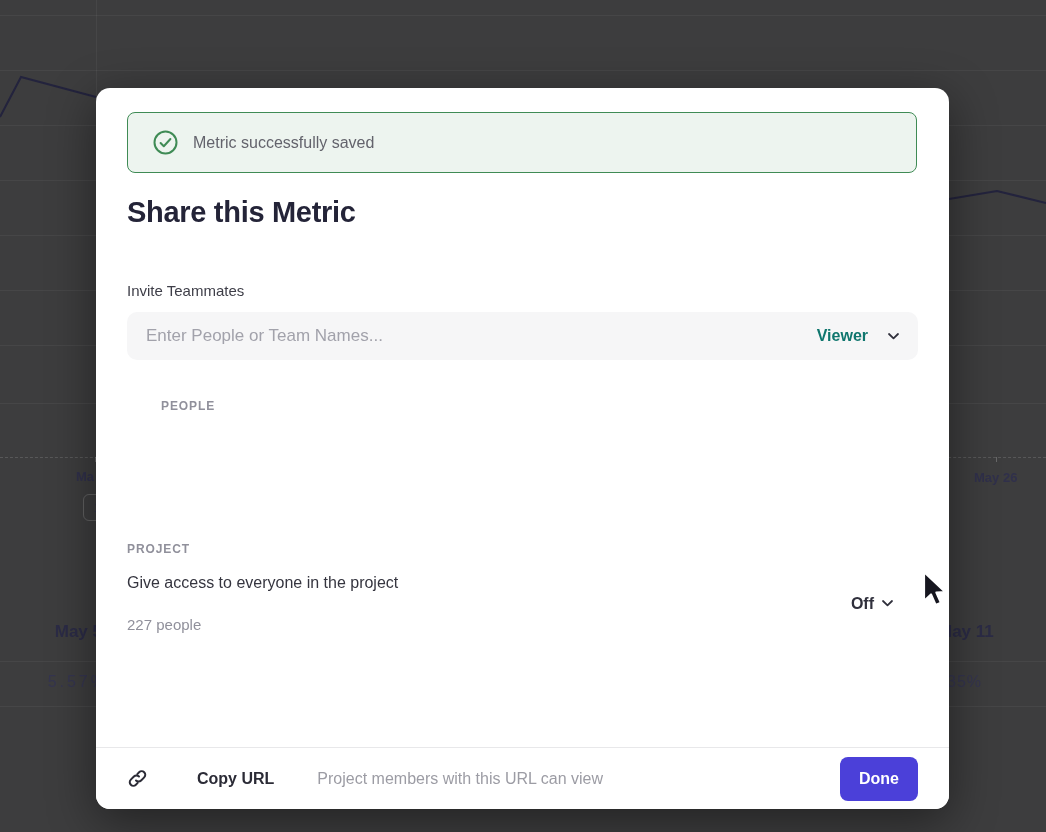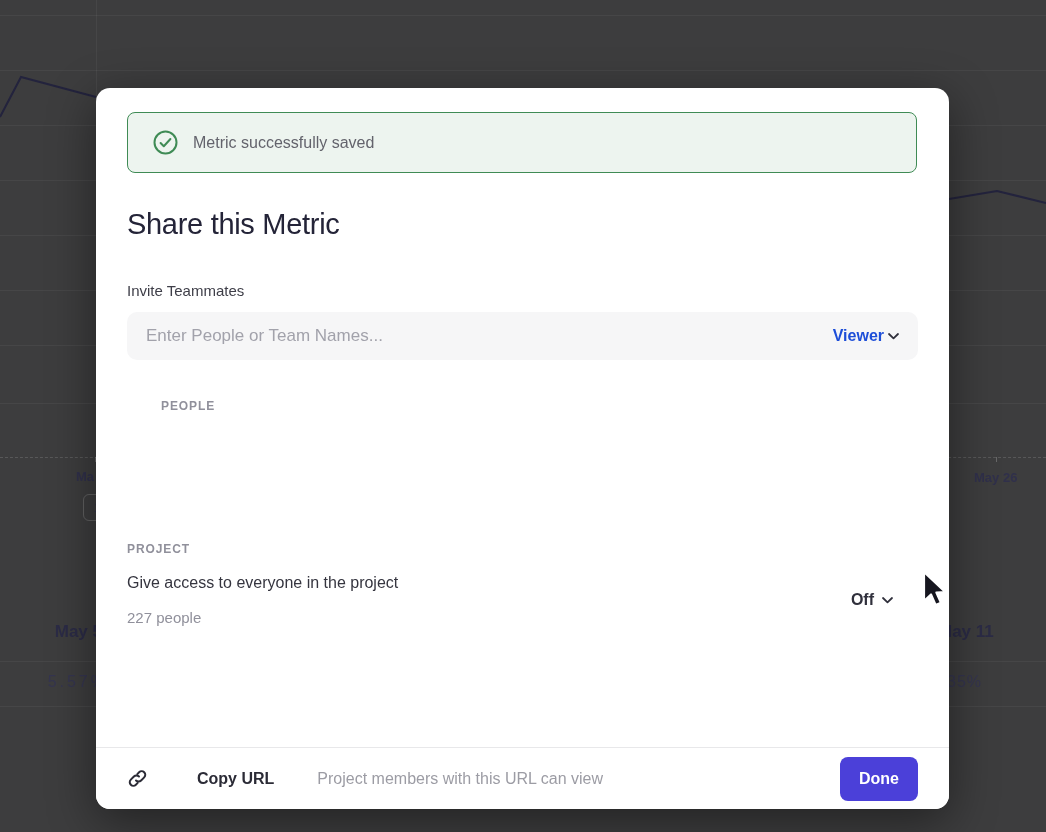--- a/index.html
+++ b/index.html
@@ -37,53 +37,53 @@
     background:#ffffff; border-radius:14px; z-index:5;
     box-shadow:0 12px 48px rgba(0,0,0,0.45);
   }
   .toast {
     position:absolute; left:31px; top:24px; width:790px; height:61px;
     background:#edf4ef; border:1px solid #3f8b55; border-radius:8px;
     display:flex; align-items:center; padding-left:25px; gap:15px;
     color:#63636c; font-size:16px;
   }
   .modal-title {
-    position:absolute; left:31px; top:120px;
-    font-size:29px; font-weight:400; color:#242438; letter-spacing:-0.3px;
+    position:absolute; left:31px; top:108px;
+    font-size:29px; font-weight:700; color:#242438; letter-spacing:-0.3px;
   }
   .invite-label { position:absolute; left:31px; top:194px; font-size:15px; font-weight:500; color:#3e3e48; }
   .invite-row { position:absolute; left:31px; top:224px; width:791px; height:48px; display:flex; gap:11px; }
   .invite-input-wrap {
     flex:1; background:#f6f6f7; border-radius:10px;
     display:flex; align-items:center; padding:0 17px; gap:8px;
   }
   .invite-input { flex:1; border:none; background:transparent; outline:none; font-size:17px; color:#33333d; font-family:inherit; }
   .invite-input::placeholder { color:#a2a2ab; }
-  .role-select { display:flex; align-items:center; gap:4px; font-size:16px; font-weight:600; color:#1d4ed8; cursor:pointer; padding-right:2px; }
+  .role-select { display:flex; align-items:center; gap:20px; font-size:16px; font-weight:600; color:#0f766e; cursor:pointer; padding-right:2px; }
   .share-btn {
     width:87px; background:#b9b1ee; border:none; border-radius:10px;
     color:#ffffff; font-weight:700; font-size:17px; font-family:inherit; cursor:pointer;
   }
   .section-label { position:absolute; left:31px; font-size:12px; font-weight:600; color:#90909b; letter-spacing:0.9px; }
   .label-people { top:311px;margin-left:34px; }
   .label-project { top:454px; }
 
   .member-row { position:absolute; left:31px; top:345px; width:791px; height:46px; display:flex; align-items:center; }
   .avatar {
     width:46px; height:46px; border-radius:50%; background:#f2ca45;
     color:#fff; font-size:15px; font-weight:600;
     display:flex; align-items:center; justify-content:center; flex:0 0 auto;
   }
   .member-info { margin-left:10px; display:flex; flex-direction:column; gap:7px; }
   .member-name { font-size:17px; font-weight:700; color:#26263c; }
   .member-email { font-size:15px; color:#74747e; }
   .member-role { margin-left:auto; margin-right:22px; font-size:15px; color:#6d6d78; }
 
   .project-row { position:absolute; left:31px; top:486px; width:791px; display:flex; align-items:center; }
-  .project-text { display:flex; flex-direction:column; gap:17px; }
+  .project-text { display:flex; flex-direction:column; gap:24px; }
   .project-title { font-size:16px; color:#35353f; }
   .project-sub { font-size:15px; color:#90909b; }
   .access-select { margin-left:auto; margin-right:25px; display:flex; align-items:center; gap:8px; font-size:16px; font-weight:600; color:#30303c; cursor:pointer; }
 
   .modal-footer {
     position:absolute; left:0; bottom:0; width:853px; height:62px;
     border-top:1px solid #e8e8ea; border-radius:0 0 14px 14px;
     display:flex; align-items:center; padding:0 31px; background:#fff;
   }
   .copy-url-btn { display:flex; align-items:center; gap:13px; background:none; border:none; padding:0; cursor:pointer; font-family:inherit; }

